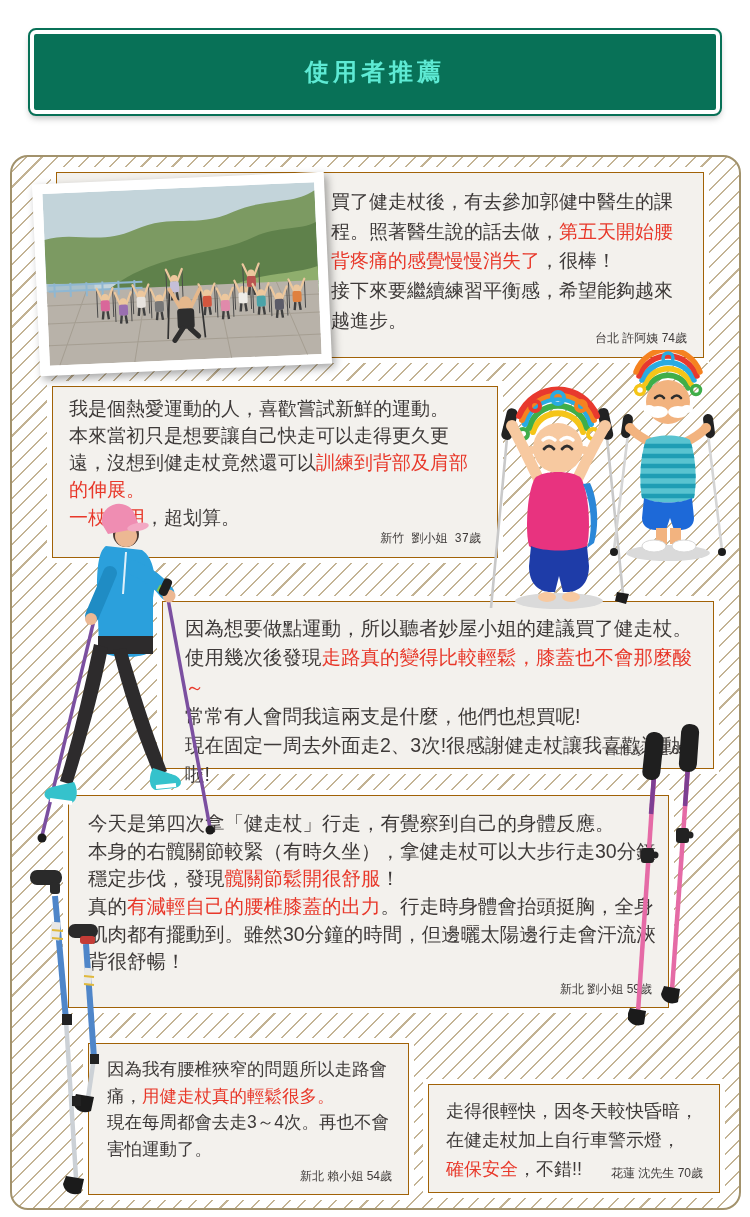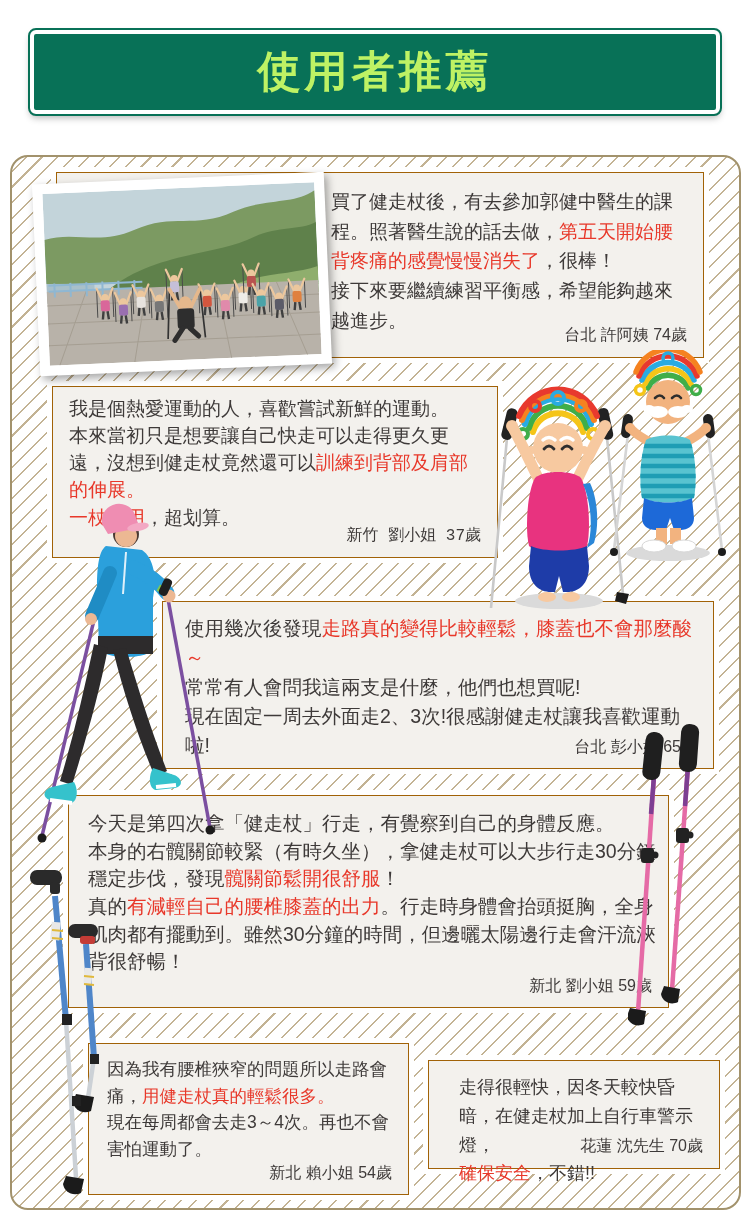--- a/index.html
+++ b/index.html
@@ -7,41 +7,41 @@
     width:750px;height:1217px;position:relative;overflow:hidden;background:#ffffff;
     font-family:"Liberation Sans","DejaVu Sans",sans-serif;
   }
   
   .banner{
     position:absolute;left:30px;top:30px;width:690px;height:84px;box-sizing:border-box;
     background:#087157;border:4px solid #ffffff;outline:2px solid #087157;border-radius:6px;
     box-shadow:0 4px 7px rgba(0,0,0,.28);
     display:flex;align-items:center;justify-content:center;
   }
-  .banner h1{margin:0;color:#bef264;font-size:43px;font-weight:bold;letter-spacing:4px;}
+  .banner h1{margin:0;color:#5eead4;font-size:24px;font-weight:bold;letter-spacing:4px;}
   
   .panel{
     position:absolute;left:10px;top:155px;width:731px;height:1055px;box-sizing:border-box;
     border:2px solid #a2926c;border-radius:18px;
     background:repeating-linear-gradient(135deg,#ffffff 0px,#ffffff 9.5px,#c3b394 9.5px,#c3b394 11px);
   }
   
   .note{
     position:absolute;box-sizing:border-box;background:#f3f1ed;border:1px solid #a16207;
     box-shadow:0 0 0 5px #ffffff;color:#3e3a39;z-index:1;
   }
   .note p{margin:0;}
   .red{color:#e8382a;}
-  .attr{position:absolute;right:16px;bottom:9px;font-size:16px;color:#3e3a39;white-space:nowrap;}
+  .attr{position:absolute;right:16px;bottom:9px;font-size:12px;color:#3e3a39;white-space:nowrap;}
   .b1{left:56px;top:172px;width:648px;height:186px;padding:14px 16px 0 274px;font-size:19px;line-height:1.56;}
   .b2{left:52px;top:386px;width:446px;height:172px;padding:10px 15px 0 16px;font-size:19px;line-height:1.43;font-family:Liberation Mono, monospace;}
   .b3{left:162px;top:601px;width:552px;height:168px;padding:12px 20px 0 22px;font-size:19.5px;line-height:1.5;}
   .b4{left:68px;top:795px;width:601px;height:213px;padding:14px 12px 0 19px;font-size:19.5px;line-height:1.42;}
   .b5{left:88px;top:1043px;width:321px;height:152px;padding:12px 16px 11px 18px;font-size:17.5px;line-height:1.52;}
-  .b6{left:428px;top:1060px;width:292px;height:109px;padding:12px 16px 0 30px;font-size:18px;line-height:1.6;}
+  .b6{left:428px;top:1084px;width:292px;height:109px;padding:12px 16px 0 17px;font-size:18px;line-height:1.6;}
   
   .polaroid{
     position:absolute;left:36px;top:178px;width:292px;height:192px;box-sizing:border-box;
     background:#ffffff;padding:10px;transform:rotate(-2.5deg);
     box-shadow:3px 4px 9px rgba(0,0,0,.35);z-index:2;
   }
   .polaroid svg{display:block;width:100%;height:100%;}
   .figure{position:absolute;z-index:3;}
   .figure svg{display:block;width:100%;height:100%;}
   .f-woman-cartoon{left:483px;top:380px;width:150px;height:235px;}
@@ -66,20 +66,21 @@
 </div>
 
 <div class="note b2">
   <p><span>我是個熱愛運動的人，喜歡嘗試新鮮的運動。</span></p>
   <p><span>本來當初只是想要讓自己快走可以走得更久更遠，沒想到健走杖竟然還可以</span><span class="red">訓練到背部及肩部的伸展。</span></p>
   <p><span class="red">一杖多用</span><span>，超划算。</span></p>
   <div class="attr">新竹 劉小姐 37歲</div>
 </div>
 
 <div class="note b3">
+  <p><span>因為想要做點運動，所以聽者妙屋小姐的建議買了健走杖。</span></p>
   <p><span>使用幾次後發現</span><span class="red">走路真的變得比較輕鬆，膝蓋也不會那麼酸～</span></p>
   <p><span>常常有人會問我這兩支是什麼，他們也想買呢!</span></p>
   <p><span>現在固定一周去外面走2、3次!很感謝健走杖讓我喜歡運動啦!</span></p>
   <div class="attr">台北 彭小姐 65歲</div>
 </div>
 
 <div class="note b4">
   <p><span>今天是第四次拿「健走杖」行走，有覺察到自己的身體反應。</span></p>
   <p><span>本身的右髖關節較緊（有時久坐），拿健走杖可以大步行走30分鐘穩定步伐，發現</span><span class="red">髖關節鬆開很舒服</span><span>！</span></p>
   <p><span>真的</span><span class="red">有減輕自己的腰椎膝蓋的出力</span><span>。行走時身體會抬頭挺胸，全身肌肉都有擺動到。雖然30分鐘的時間，但邊曬太陽邊行走會汗流浹背很舒暢！</span></p>

